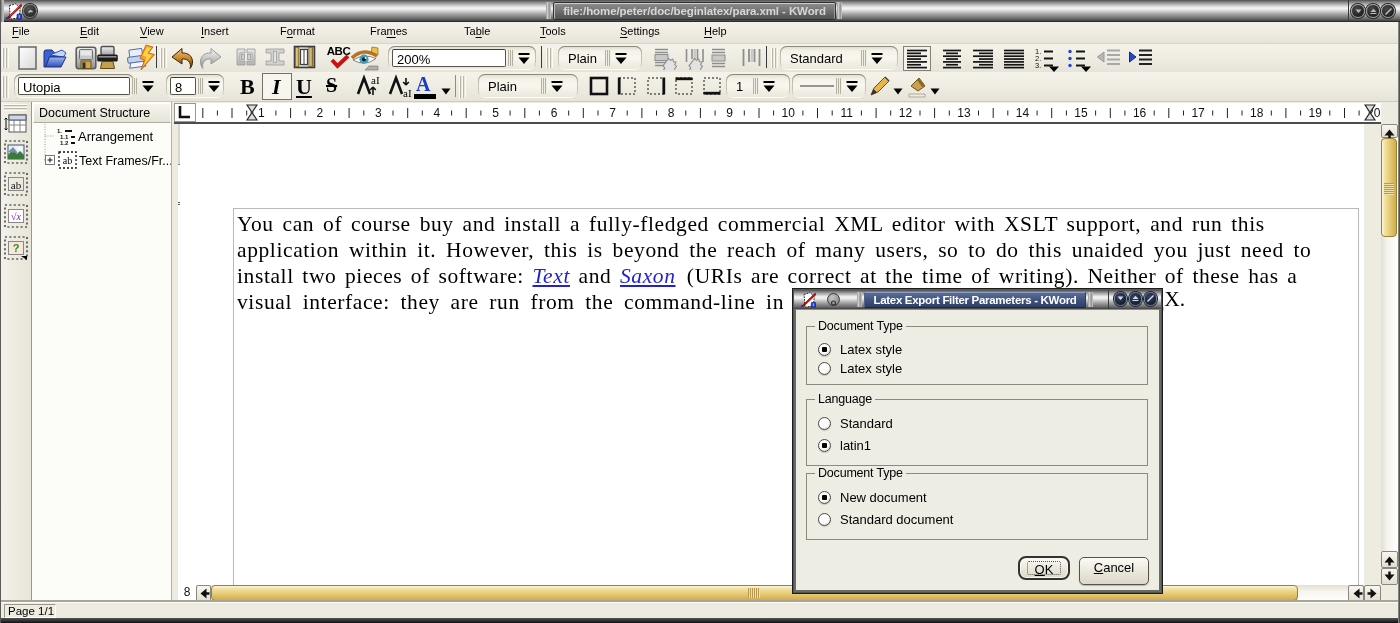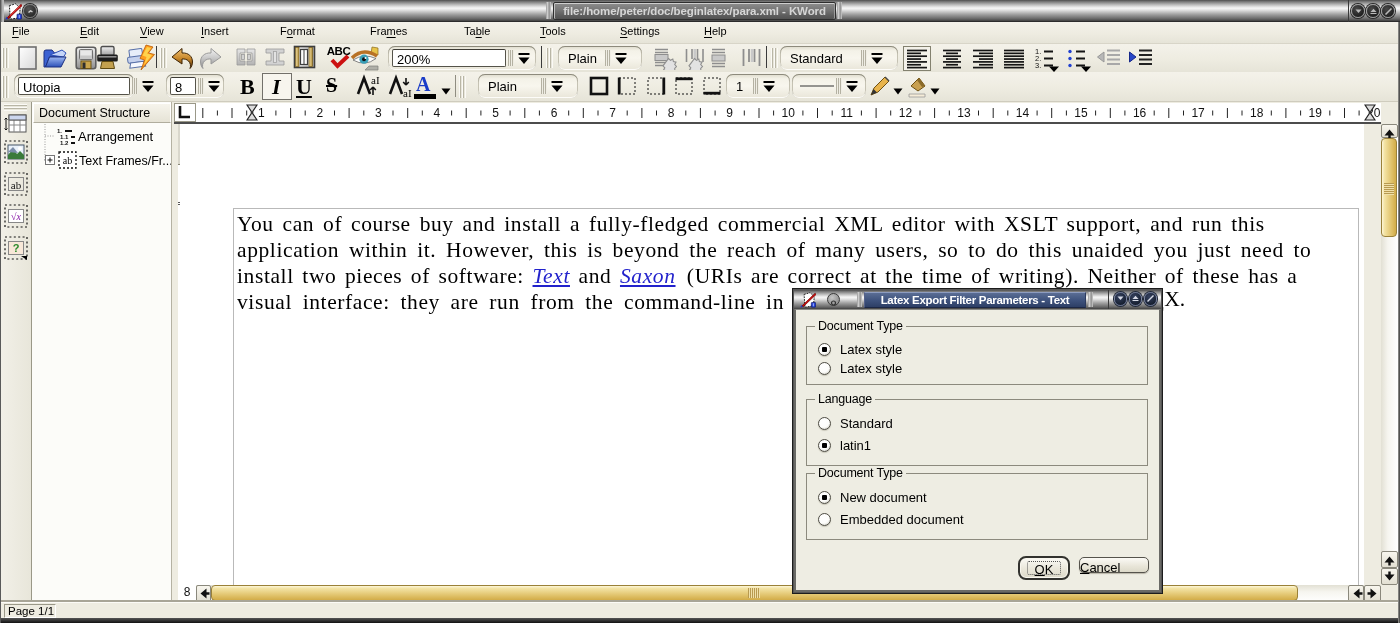--- a/index.html
+++ b/index.html
@@ -605,21 +605,21 @@
 <path d="M6 4L13 2l5 5-1 9-3 2-7 1z" fill="#fff" stroke="#1a1a1a" stroke-width="1.1" stroke-dasharray="2 1.2"></path>
 <path d="M19 2.5L4.5 16.5l-1.5 2 2.5-.5L20 4.2z" fill="#cc0808" stroke="#6e0404" stroke-width="0.8"></path>
 <path d="M3 16.5L1.5 19.5l3-1z" fill="#2336c8"></path>
 <rect x="14.5" y="13.5" width="5" height="5.5" rx="0.5" fill="#2340d8" stroke="#101c70" stroke-width="0.8"></rect>
 <rect x="16.3" y="14.5" width="1.4" height="3.5" fill="#8fa2f2"></rect>
 </svg>
       <div class="abs" style="left:33px;top:3px;width:13px;height:13px;border-radius:50%;border:1px solid #3a3a3a;background:radial-gradient(circle at 38% 32%,#c6c6c6,#7c7c7c)"><svg width="11" height="11">
           <circle cx="5.5" cy="6" r="2" fill="none" stroke="#333" stroke-width="1.2"></circle>
         </svg></div>
       <div class="tseg" style="left:63px"></div>
-      <div class="bluebox" style="left:70px;top:2px;width:222px;height:16px;line-height:15px;font-size:11.5px;letter-spacing:-0.3px">Latex Export Filter Parameters - Text</div>
+      <div class="bluebox" style="left:70px;top:2px;width:222px;height:16px;line-height:15px;font-size:11.5px;letter-spacing:-0.3px">Latex Export Filter Parameters - KWord</div>
       <div class="tseg" style="left:294px"></div>
       <div class="abs" style="left:314px;top:0;width:1px;height:19px;background:#3a3a3a"></div>
       <div class="abs" style="left:320px;top:2.3px;width:13.4px;height:13.4px;border-radius:50%;border:1.4px solid #5e6a8c;background:radial-gradient(circle at 38% 32%,#34405e,#0c1420);box-shadow:0 0 0 1px #202838">
         <svg width="11" height="11" style="position:absolute;left:0;top:0">
           <path d="M2.5 3.5h6L5.5 7z" fill="#d6dae6"></path>
         </svg>
       </div>
       <div class="abs" style="left:335px;top:2.3px;width:13.4px;height:13.4px;border-radius:50%;border:1.4px solid #5e6a8c;background:radial-gradient(circle at 38% 32%,#34405e,#0c1420);box-shadow:0 0 0 1px #202838">
         <svg width="11" height="11" style="position:absolute;left:0;top:0">
           <path d="M2.5 6h6L5.5 2.8z" fill="#d6dae6"></path>
@@ -645,21 +645,21 @@
         <div class="radio" style="left:11px;top:17px"></div>
         <span class="rlabel" style="left:33px;top:16px">Standard</span>
         <div class="radio sel" style="left:11px;top:39px"></div>
         <span class="rlabel" style="left:33px;top:38px">latin1</span>
       </div>
       <div class="group" style="left:10px;top:163px;width:342px;height:67px">
         <span class="glabel">Document Type</span>
         <div class="radio sel" style="left:11px;top:17px"></div>
         <span class="rlabel" style="left:33px;top:16px">New document</span>
         <div class="radio" style="left:11px;top:39px"></div>
-        <span class="rlabel" style="left:33px;top:38px">Embedded document</span>
+        <span class="rlabel" style="left:33px;top:38px">Standard document</span>
       </div>
       <div class="abs" style="left:222px;top:246px;width:52px;height:24px;border-radius:8px;border:2px solid #32322e;background:linear-gradient(to bottom,#fbfaf5,#e8e5d8 60%,#dcd9c9);box-shadow:inset 0 0 0 1px #f8f6ee">
         <div class="abs" style="left:7px;top:3px;right:7px;bottom:3px;border:1px dotted #555;border-radius:2px;text-align:center;font-size:13px;line-height:15px"><u>O</u>K</div>
       </div>
-      <div class="abs" style="left:283px;top:247px;width:70px;height:16px;border-radius:5px;border:1px solid #55534c;background:linear-gradient(to bottom,#fbfaf5,#e8e5d8 60%,#dcd9c9);box-shadow:0 1px 1px #b8b5a8;font-size:13px;line-height:20px"><u>C</u>ancel</div>
+      <div class="abs" style="left:283px;top:247px;width:70px;height:28px;border-radius:5px;border:1px solid #55534c;background:linear-gradient(to bottom,#fbfaf5,#e8e5d8 60%,#dcd9c9);box-shadow:0 1px 1px #b8b5a8;text-align:center;font-size:13px;line-height:20px"><u>C</u>ancel</div>
     </div>
   </div>
 <div class="abs" style="left:0;top:0;width:1px;height:623px;background:#5a5a5a"></div>
 <div class="abs" style="left:1398px;top:22px;width:2px;height:601px;background:linear-gradient(to right,#9a9a96,#3a3a3a)"></div>
 </body></html>

